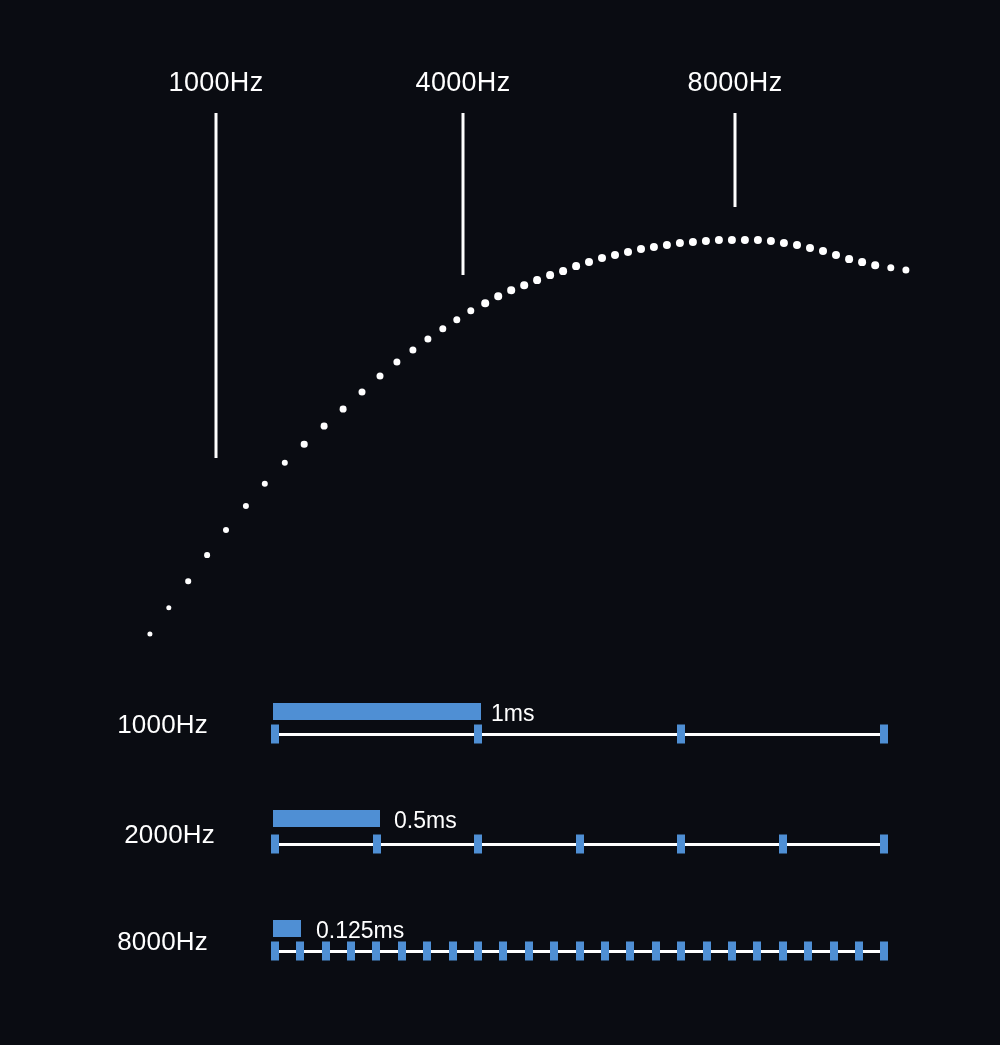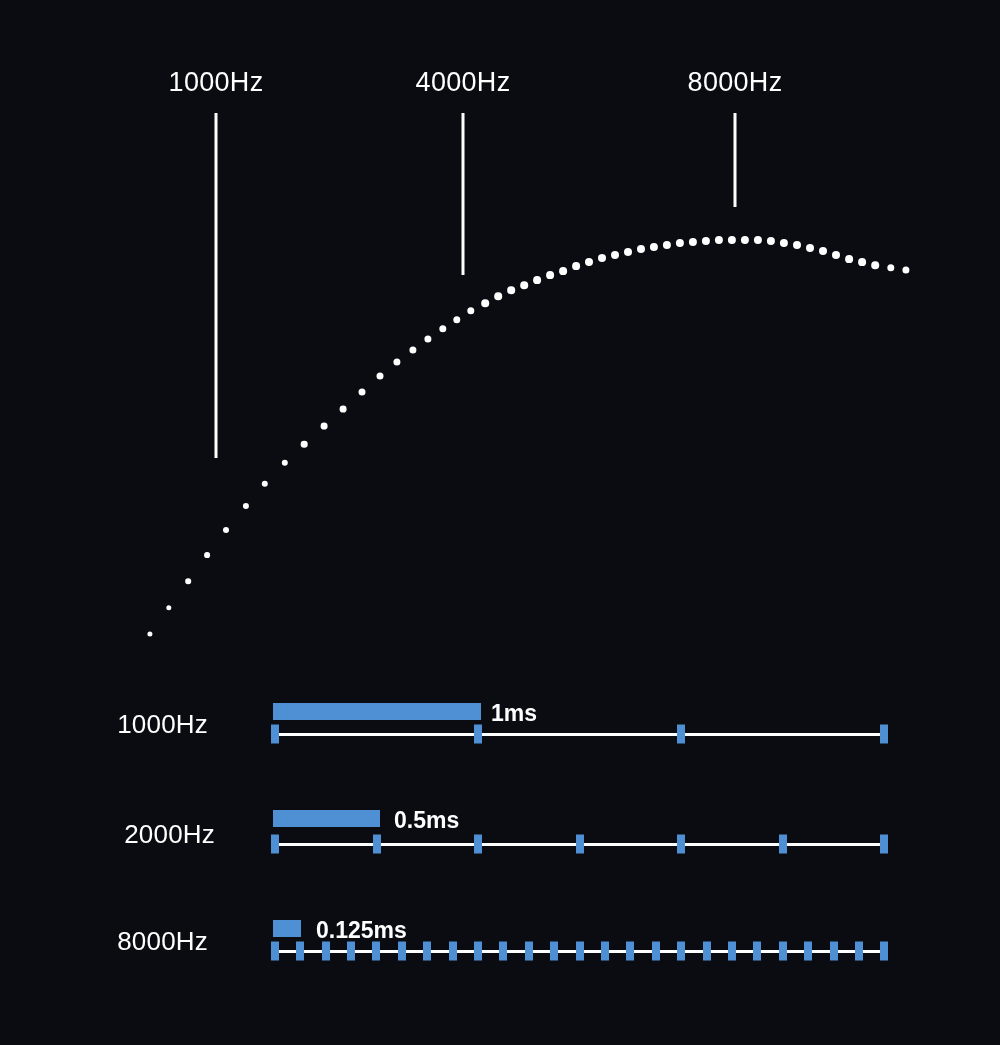--- a/index.html
+++ b/index.html
@@ -56,21 +56,21 @@
   }
   .dur-bar {
     position: absolute;
     background: #4f8fd4;
     height: 17px;
   }
   .dur-text {
     position: absolute;
     color: #ffffff;
     font-size: 23px;
-    font-weight: 700;
+    font-weight: 400;
     white-space: nowrap;
     line-height: 1;
     transform: translateY(-50%);
   }
   .axis-line {
     position: absolute;
     height: 3px;
     background: #ffffff;
   }
   .axis-tick {

